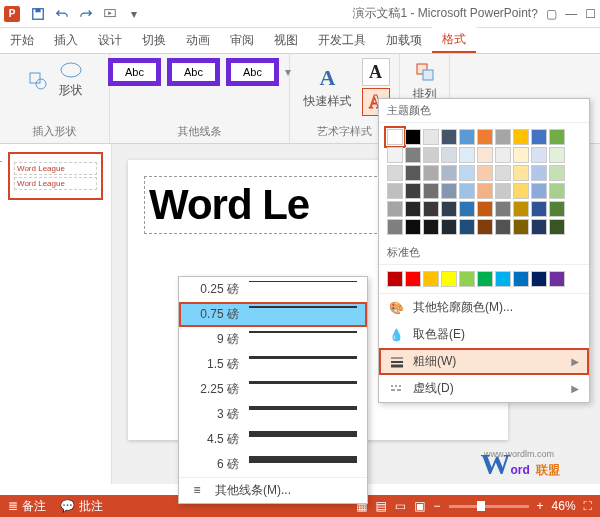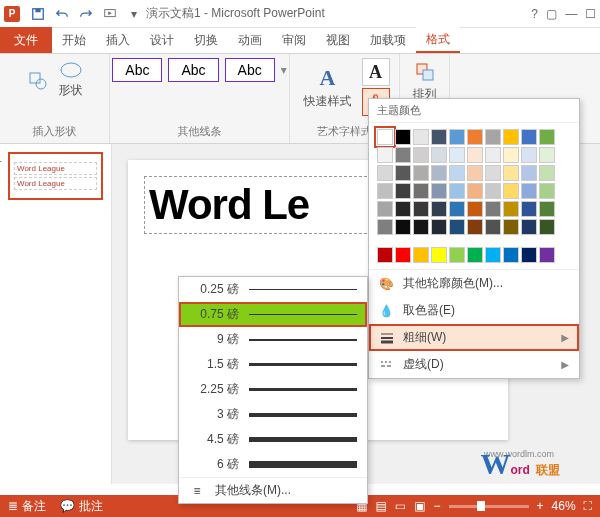--- a/index.html
+++ b/index.html
@@ -1,67 +1,67 @@
 <!DOCTYPE html>
 <html><head>
 <meta charset="utf-8">
 <style>
 *{box-sizing:border-box;margin:0;padding:0;font-family:"Microsoft YaHei",Arial,sans-serif;font-size:12px}
 body{background:#fff;width:600px;height:517px;overflow:hidden;position:relative}
 .titlebar{height:28px;background:#fff;border-bottom:1px solid #e0e0e0;display:flex;align-items:center;padding:0 4px}
 .tb-icon{width:16px;height:16px;background:#d24726;color:#fff;display:flex;align-items:center;justify-content:center;font-weight:bold;font-size:10px;border-radius:2px;margin-right:6px}
 .qat-btn{width:20px;height:20px;display:flex;align-items:center;justify-content:center;margin:0 2px;color:#666}
 .qat-btn svg{width:14px;height:14px}
-.title-text{flex:1;text-align:left;color:#666;font-size:12px}
+.title-text{flex:1;text-align:right;color:#666;font-size:12px}
 .win-btns{display:flex;gap:8px;color:#666}
 .ribbon-tabs{height:26px;display:flex;align-items:flex-end;border-bottom:1px solid #d4d4d4}
 .file-tab{background:#d24726;color:#fff;height:26px;padding:0 14px;display:flex;align-items:center;cursor:pointer}
 .rtab{height:26px;padding:0 10px;display:flex;align-items:center;color:#555;cursor:pointer}
 .rtab.active{color:#d24726;border-bottom:2px solid #d24726;font-weight:500;background:#fff}
 .user-area{margin-left:auto;display:flex;align-items:center;gap:6px;padding-right:6px;color:#555}
 .avatar{width:24px;height:24px;background:#f0f0f0;border:1px solid #ccc}
 .ribbon{height:90px;background:#f5f5f5;border-bottom:1px solid #d4d4d4;display:flex}
 .rgroup{border-right:1px solid #e0e0e0;padding:4px 8px;display:flex;flex-direction:column;justify-content:space-between;align-items:center}
 .rgroup-label{font-size:11px;color:#777;text-align:center;margin-top:2px}
 .shape-gallery{display:flex;gap:4px;align-items:center}
 .big-btn{display:flex;flex-direction:column;align-items:center;gap:2px;color:#555;padding:2px 4px}
-.abc-box{border:1px solid #6d28d9;padding:3px 12px;font-size:14px;background:#fff}
+.abc-box{border:5px solid #6d28d9;padding:3px 12px;font-size:11px;background:#fff}
 .abc-row{display:flex;gap:6px}
 .style-btn{width:28px;height:28px;border:1px solid #ccc;background:#fff;display:flex;align-items:center;justify-content:center;font-size:18px;font-weight:bold;font-family:Georgia,serif}
 .content-area{position:relative;height:340px;display:flex}
 .slide-panel{width:112px;background:#fff;border-right:1px solid #e0e0e0;padding:8px}
 .thumb{border:2px solid #d24726;padding:6px 4px;background:#fff;position:relative}
 .thumb-num{position:absolute;left:-12px;top:0;font-size:11px;color:#666}
 .thumb-text{font-size:8px;color:#c04030;border:1px dashed #ccc;padding:1px 2px;margin:2px 0}
 .slide-area{flex:1;background:#f0f0f0;padding:16px 0 0 16px;position:relative}
 .slide{background:#fff;box-shadow:0 1px 4px rgba(0,0,0,.2);width:380px;height:280px;padding:16px;position:relative}
 .wordart1{font-size:42px;font-weight:900;font-family:Arial,sans-serif;border:1px dashed #999;padding:4px;letter-spacing:-1px}
 .wordart2{font-size:42px;font-weight:900;font-family:Arial,sans-serif;position:absolute;top:320px;left:230px}
-.color-panel{position:absolute;top:98px;right:20px;width:212px;background:#fff;border:1px solid #c0c0c0;box-shadow:2px 2px 6px rgba(0,0,0,.2);z-index:50}
+.color-panel{position:absolute;top:98px;right:10px;width:212px;background:#fff;border:1px solid #c0c0c0;box-shadow:2px 2px 6px rgba(0,0,0,.2);z-index:50}
 .cp-header{padding:4px 8px;font-size:11px;color:#666;border-bottom:1px solid #eee}
 .color-grid{display:grid;grid-template-columns:repeat(10,16px);gap:2px;padding:6px 8px}
 .sw{width:16px;height:16px;border:1px solid #ccc}
 .sw.sel{outline:2px solid #d24726;outline-offset:1px}
 .cp-item{padding:5px 10px;display:flex;align-items:center;gap:8px;font-size:12px;color:#444;cursor:pointer}
 .cp-item.highlight{background:#fde5d6;outline:2px solid #d24726;outline-offset:-2px}
 .cp-item .arrow{margin-left:auto;color:#888;font-size:10px}
 .cp-icon{width:16px;height:16px;display:flex;align-items:center;justify-content:center}
 .weight-menu{position:absolute;top:276px;left:178px;width:190px;background:#fff;border:1px solid #c0c0c0;box-shadow:2px 2px 6px rgba(0,0,0,.2);z-index:60}
-.wm-item{padding:4px 10px;display:flex;align-items:center;gap:10px;font-size:12px;color:#444}
-.wm-item.sel{background:#84cc16;outline:2px solid #d24726;outline-offset:-2px}
+.wm-item{padding:4px 10px;display:flex;gap:10px;font-size:12px;color:#444}
+.wm-item.sel{background:#7dd3fc;outline:2px solid #d24726;outline-offset:-2px}
 .wm-label{width:50px;text-align:right}
 .wm-line{flex:1;background:#333}
 .statusbar{position:absolute;bottom:0;left:0;right:0;height:22px;background:#d24726;color:#fff;display:flex;align-items:center;padding:0 8px;font-size:11px}
 .sb-item{display:flex;align-items:center;gap:4px;margin-right:14px}
 .sb-right{margin-left:auto;display:flex;align-items:center;gap:8px}
 .zoom-slider{width:80px;height:3px;background:rgba(255,255,255,.4);position:relative}
 .zoom-thumb{position:absolute;width:8px;height:10px;background:#fff;top:-4px;left:28px}
 .watermark{position:absolute;bottom:36px;right:40px;z-index:70;font-size:22px;font-weight:bold}
 .wm-w{color:#2e6bb8;font-size:30px;font-family:Georgia,serif}
-.wm-ord{color:#be185d}
+.wm-ord{color:#6d28d9}
 .wm-cn{color:#e67817}
 .wm-url{position:absolute;bottom:58px;right:46px;font-size:9px;color:#888;z-index:70}
 </style>
 </head>
 <body>
 
 <div class="titlebar">
   <div class="tb-icon">P</div>
   <div class="qat-btn">
       <svg viewBox="0 0 16 16">
@@ -89,28 +89,28 @@
   <div class="title-text">演示文稿1 - Microsoft PowerPoint</div>
   <div class="win-btns">
     <span>?</span>
     <span>▢</span>
     <span>—</span>
     <span>☐</span>
   </div>
 </div>
 
 <div class="ribbon-tabs">
-  <div class="file-tab">文件</div>
   <div class="rtab">开始</div>
   <div class="rtab">插入</div>
   <div class="rtab">设计</div>
   <div class="rtab">切换</div>
   <div class="rtab">动画</div>
   <div class="rtab">审阅</div>
   <div class="rtab">视图</div>
+  <div class="rtab">开发工具</div>
   <div class="rtab">加载项</div>
   <div class="rtab active">格式</div>
 </div>
 
 <div class="ribbon">
   <div class="rgroup" style="width:110px">
     <div class="shape-gallery">
       <div class="big-btn">
         <svg width="20" height="20" viewBox="0 0 20 20">
             <rect x="3" y="3" width="10" height="10" fill="none" stroke="#5b9bd5"></rect>
@@ -235,20 +235,21 @@
       <div class="sw" style="background: rgb(12, 12, 12);"></div>
       <div class="sw" style="background: rgb(23, 22, 22);"></div>
       <div class="sw" style="background: rgb(34, 42, 53);"></div>
       <div class="sw" style="background: rgb(30, 78, 121);"></div>
       <div class="sw" style="background: rgb(131, 60, 11);"></div>
       <div class="sw" style="background: rgb(82, 82, 82);"></div>
       <div class="sw" style="background: rgb(127, 96, 0);"></div>
       <div class="sw" style="background: rgb(31, 56, 100);"></div>
       <div class="sw" style="background: rgb(55, 86, 35);"></div>
     </div>
+  <div class="cp-header">标准色</div>
   <div class="color-grid" id="std-grid">
       <div class="sw" style="background: rgb(192, 0, 0);"></div>
       <div class="sw" style="background: rgb(255, 0, 0);"></div>
       <div class="sw" style="background: rgb(255, 192, 0);"></div>
       <div class="sw" style="background: rgb(255, 255, 0);"></div>
       <div class="sw" style="background: rgb(146, 208, 80);"></div>
       <div class="sw" style="background: rgb(0, 176, 80);"></div>
       <div class="sw" style="background: rgb(0, 176, 240);"></div>
       <div class="sw" style="background: rgb(0, 112, 192);"></div>
       <div class="sw" style="background: rgb(0, 32, 96);"></div>

